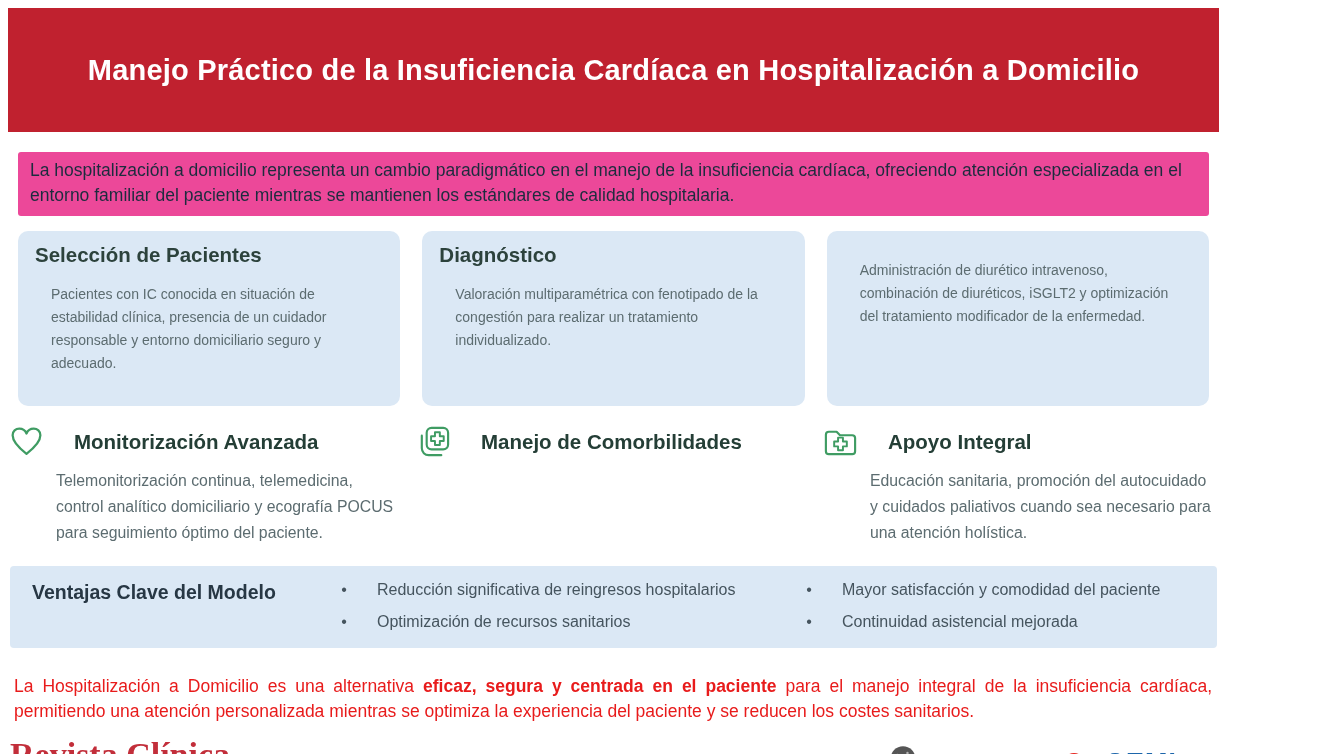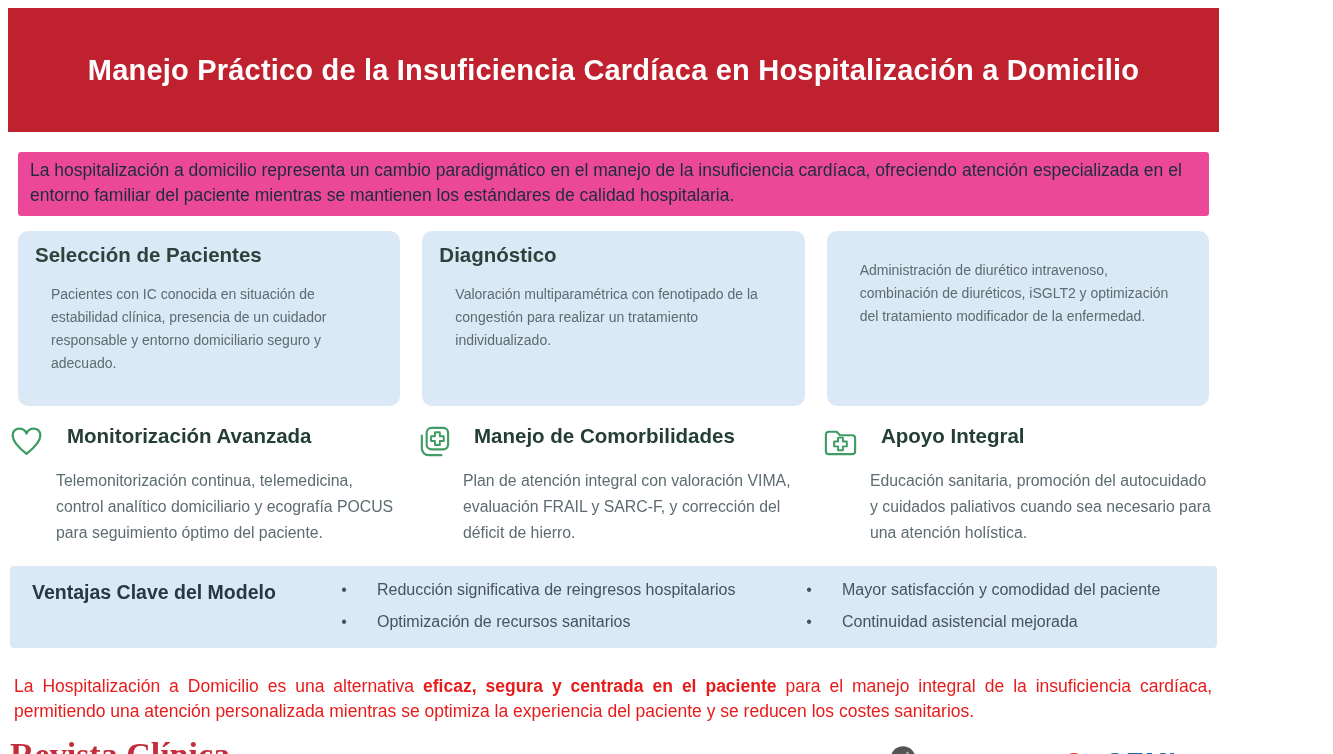--- a/index.html
+++ b/index.html
@@ -30,21 +30,21 @@
   .card {
     flex:1; background:#dbe8f5; border-radius:10px; padding:12px 12px 14px 17px;
   }
   .card h2 { margin:0 0 9px; font-size:20.5px; color:#2c423c; font-weight:bold; }
   .card.tight h2 { margin-bottom:3px; }
   .card p { margin:16px; font-size:14px; line-height:1.66; color:#5c6c70; }
 
   
   .features { margin:18px 14px 0 8px; display:flex; gap:16px; }
   .feature { flex:1; }
-  .f-head { display:flex; align-items:flex-start; gap:22px; }
+  .f-head { display:flex; align-items:center; gap:29px; }
   .f-head svg { width:37px; height:37px; flex:none; }
   .feature h2 { margin:0; font-size:20.5px; color:#243e36; font-weight:bold; }
   .feature p { margin:7px 0 0 48px; font-size:15.8px; line-height:1.66; color:#5c6c70; }
 
   
   .advantages {
     margin:20px 10px 0; background:#dbe8f5; border-radius:4px;
     padding:14px 20px 4px 22px; display:flex; align-items:flex-start;
   }
   .advantages h2 { margin:1px 0 0; font-size:19.5px; color:#273744; font-weight:bold; width:305px; flex:none; }
@@ -127,21 +127,20 @@
 
     <div class="feature">
       <div class="f-head">
         <svg viewBox="0 0 38 38" aria-hidden="true">
           <path d="M7 12 v13 a7 7 0 0 0 7 7 h13" fill="none" stroke="#3f9c63" stroke-width="2.2" stroke-linecap="round"></path>
           <rect x="12" y="4" width="22" height="22" rx="5" fill="none" stroke="#3f9c63" stroke-width="2.2"></rect>
           <path d="M20.5 8.5 h5 v4 h4 v5 h-4 v4 h-5 v-4 h-4 v-5 h4 z" fill="none" stroke="#3f9c63" stroke-width="2" stroke-linejoin="round"></path>
         </svg>
         <h2>Manejo de Comorbilidades</h2>
       </div>
-      <p>Plan de atención integral con valoración VIMA, evaluación FRAIL y SARC-F, y corrección del déficit de hierro.</p>
     </div>
 
     <div class="feature">
       <div class="f-head">
         <svg viewBox="0 0 38 38" aria-hidden="true">
           <path d="M4 28 V11 a3 3 0 0 1 3 -3 h8 l3.5 3.5 H31 a3 3 0 0 1 3 3 V28 a3 3 0 0 1 -3 3 H7 a3 3 0 0 1 -3 -3 Z" fill="none" stroke="#3f9c63" stroke-width="2.2" stroke-linejoin="round"></path>
           <path d="M16.5 14 h5 v4 h4 v5 h-4 v4 h-5 v-4 h-4 v-5 h4 z" fill="none" stroke="#3f9c63" stroke-width="2" stroke-linejoin="round"></path>
         </svg>
         <h2>Apoyo Integral</h2>
       </div>

